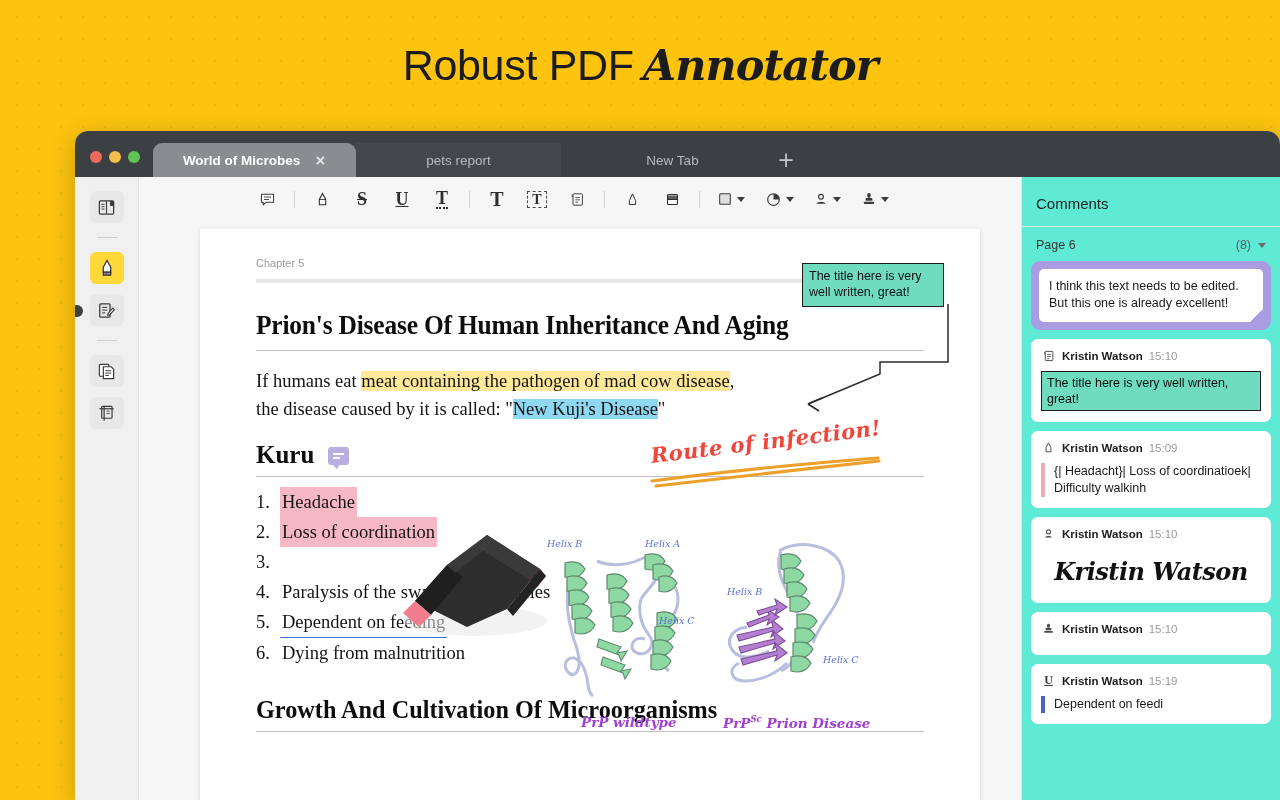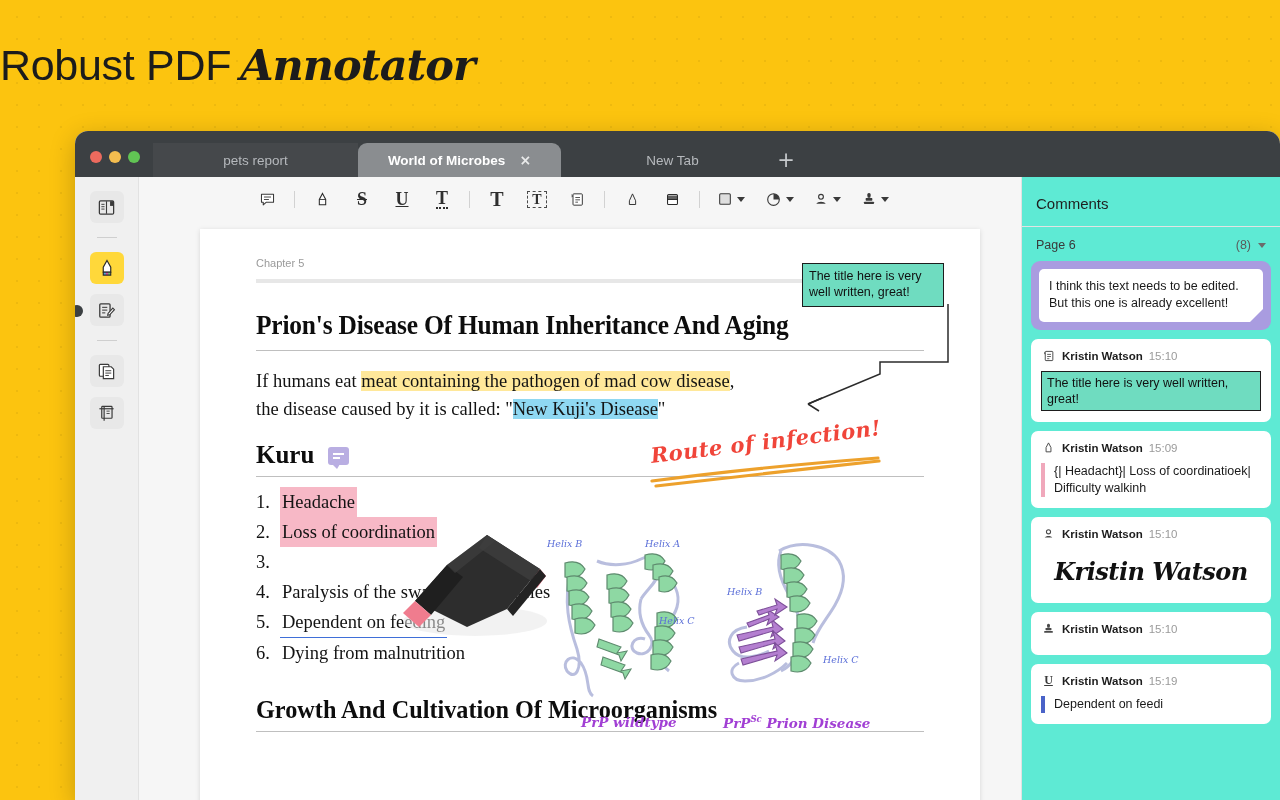--- a/index.html
+++ b/index.html
@@ -13,21 +13,21 @@
     background-image:
       radial-gradient(rgba(0,0,0,0.055) 1.3px, transparent 1.4px);
     background-size: 22px 22px;
     background-position: 6px 6px;
     position: relative;
   }
 
   
   .banner {
     height: 130px;
-    display: flex; align-items: center; 
+    display: flex; align-items: center; justify-content: center;
   }
   .banner-title {
     font-size: 43px;
     color: #1c1c1c;
     letter-spacing: -0.3px;
     white-space: nowrap;
     font-family: "Liberation Sans", sans-serif;
     font-weight: 400;
   }
   .banner-title .script {
@@ -372,27 +372,27 @@
 
 <div class="window">
 
   <div class="tabbar">
     <div class="traffic">
       <span class="dot red"></span>
       <span class="dot yellow"></span>
       <span class="dot green"></span>
     </div>
 
-    <div class="tab inactive">
-      <span>pets report</span>
-    </div>
-
     <div class="tab active">
       <span>World of Microbes</span>
       <span class="tab-close">×</span>
+    </div>
+
+    <div class="tab inactive">
+      <span>pets report</span>
     </div>
 
     <div class="tab plain">
       <span>New Tab</span>
     </div>
 
     <div class="newtab-plus">+</div>
   </div>
 
   <div class="wbody">

